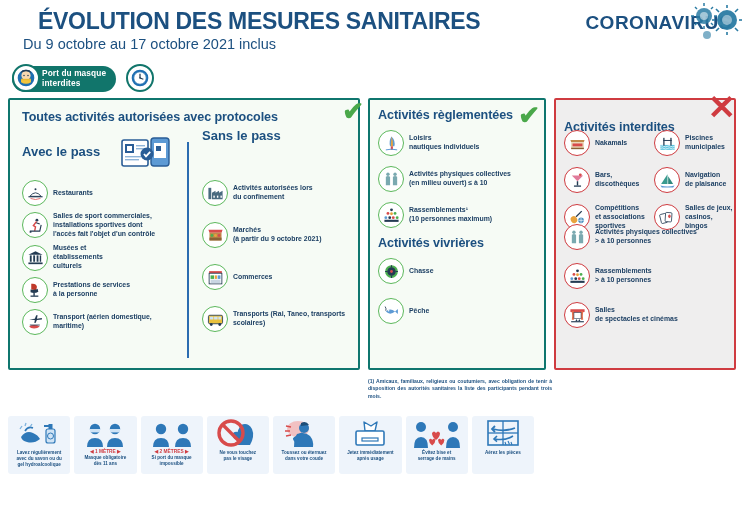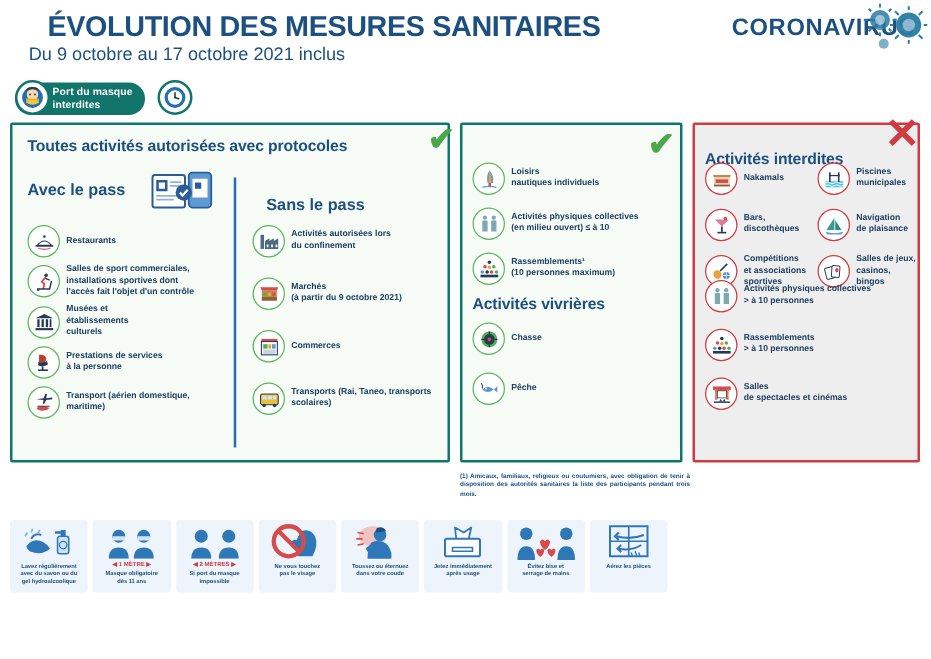--- a/index.html
+++ b/index.html
@@ -264,21 +264,21 @@
             <path d="M4 17 h14" stroke="#243b53" stroke-width="1.2"></path>
           </svg>
         </div>
         <div class="item-txt" style="white-space:pre-line;">Transport (aérien domestique,
 maritime)</div>
       </div>
     </div>
 
     <div class="vdivider" style="left:177px; top:42px; height:216px;"></div>
 
-    <div class="sub-title" style="position:absolute; left:192px; top:56px;margin-left:11px;">Sans le pass</div>
+    <div class="sub-title" style="position:absolute; left:192px; top:28px;">Sans le pass</div>
 
     <div style="position:absolute; left:192px; top:80px; width:155px;">
       <div class="item" style="margin-bottom:16px;">
         <div class="item-ico">
           <svg width="17" height="17" viewBox="0 0 24 24">
             <rect x="2" y="4" width="4" height="16" fill="#4a6b80"></rect>
             <path d="M7 11 l5 -3 v3 l5 -3 v3 l5 -3 v12 H7z" fill="#4a6b80"></path>
             <rect x="9" y="15" width="2" height="3" fill="#fff"></rect>
             <rect x="14" y="15" width="2" height="3" fill="#fff"></rect>
             <rect x="19" y="15" width="2" height="3" fill="#fff"></rect>
@@ -331,20 +331,21 @@
         <div class="item-txt" style="white-space:pre-line;">Transports (Rai, Taneo, transports
 scolaires)</div>
       </div>
     </div>
 
     <div class="mark check" style="right:-6px; top:-2px;">✔</div>
   </div>
 
   <div class="panel panel-green" style="left:368px; top:98px; width:178px; height:272px;">
 
+    <div class="panel-title" style="position:absolute; left:8px; top:8px;">Activités règlementées</div>
 
     <div style="position:absolute; left:8px; top:30px; width:166px;">
       <div class="item" style="margin-bottom:10px;">
         <div class="item-ico">
           <svg width="17" height="17" viewBox="0 0 24 24">
             <path d="M12 2 q6 6 4 14 H10 q-2 -8 2 -14z" fill="#5d9ad4"></path>
             <path d="M12 2 q3 7 2 14 h-3 z" fill="#e8a33d"></path>
             <path d="M11 16 h3 v5 h-3z" fill="#d84b4b"></path>
             <path d="M4 21 q8 -2 16 0" stroke="#5d9ad4" stroke-width="1.4" fill="none"></path>
           </svg>

